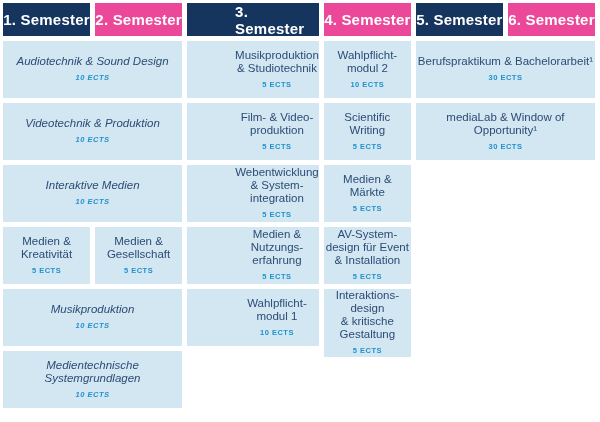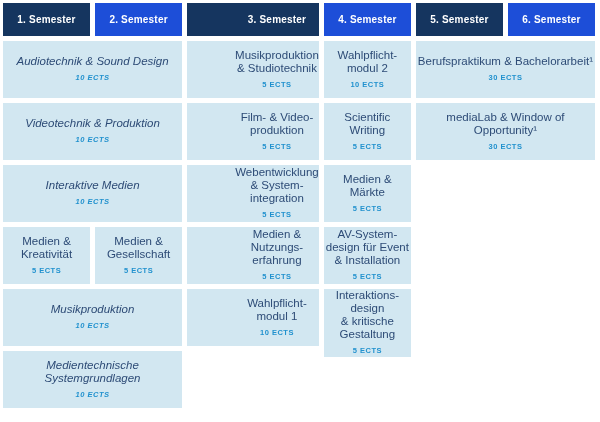--- a/index.html
+++ b/index.html
@@ -11,25 +11,25 @@
     display: grid;
     grid-template-columns: repeat(6, 1fr);
     grid-template-rows: 33px repeat(6, 57px);
     gap: 5px;
     font-family: "Liberation Sans", "DejaVu Sans", sans-serif;
     background: #ffffff;
   }
   .hdr {
     grid-row: 1;
     display: flex; align-items: center; justify-content: center;
-    color: #ffffff; font-size: 10px; font-weight: bold;
+    color: #ffffff; font-size: 15px; font-weight: bold;
     letter-spacing: 0.2px;
   }
   .hdr.navy { background: #15355f; }
-  .hdr.blue { background: #1d4ed8; }
+  .hdr.blue { background: #ec4899; }
   .cell {
     background: #d2e7f1;
     color: #2d4b76;
     display: flex; flex-direction: column;
     align-items: center; justify-content: center;
     text-align: center;
     font-size: 11.5px; line-height: 13px;
     overflow: visible;
   }
   .title { white-space: pre-line; }

